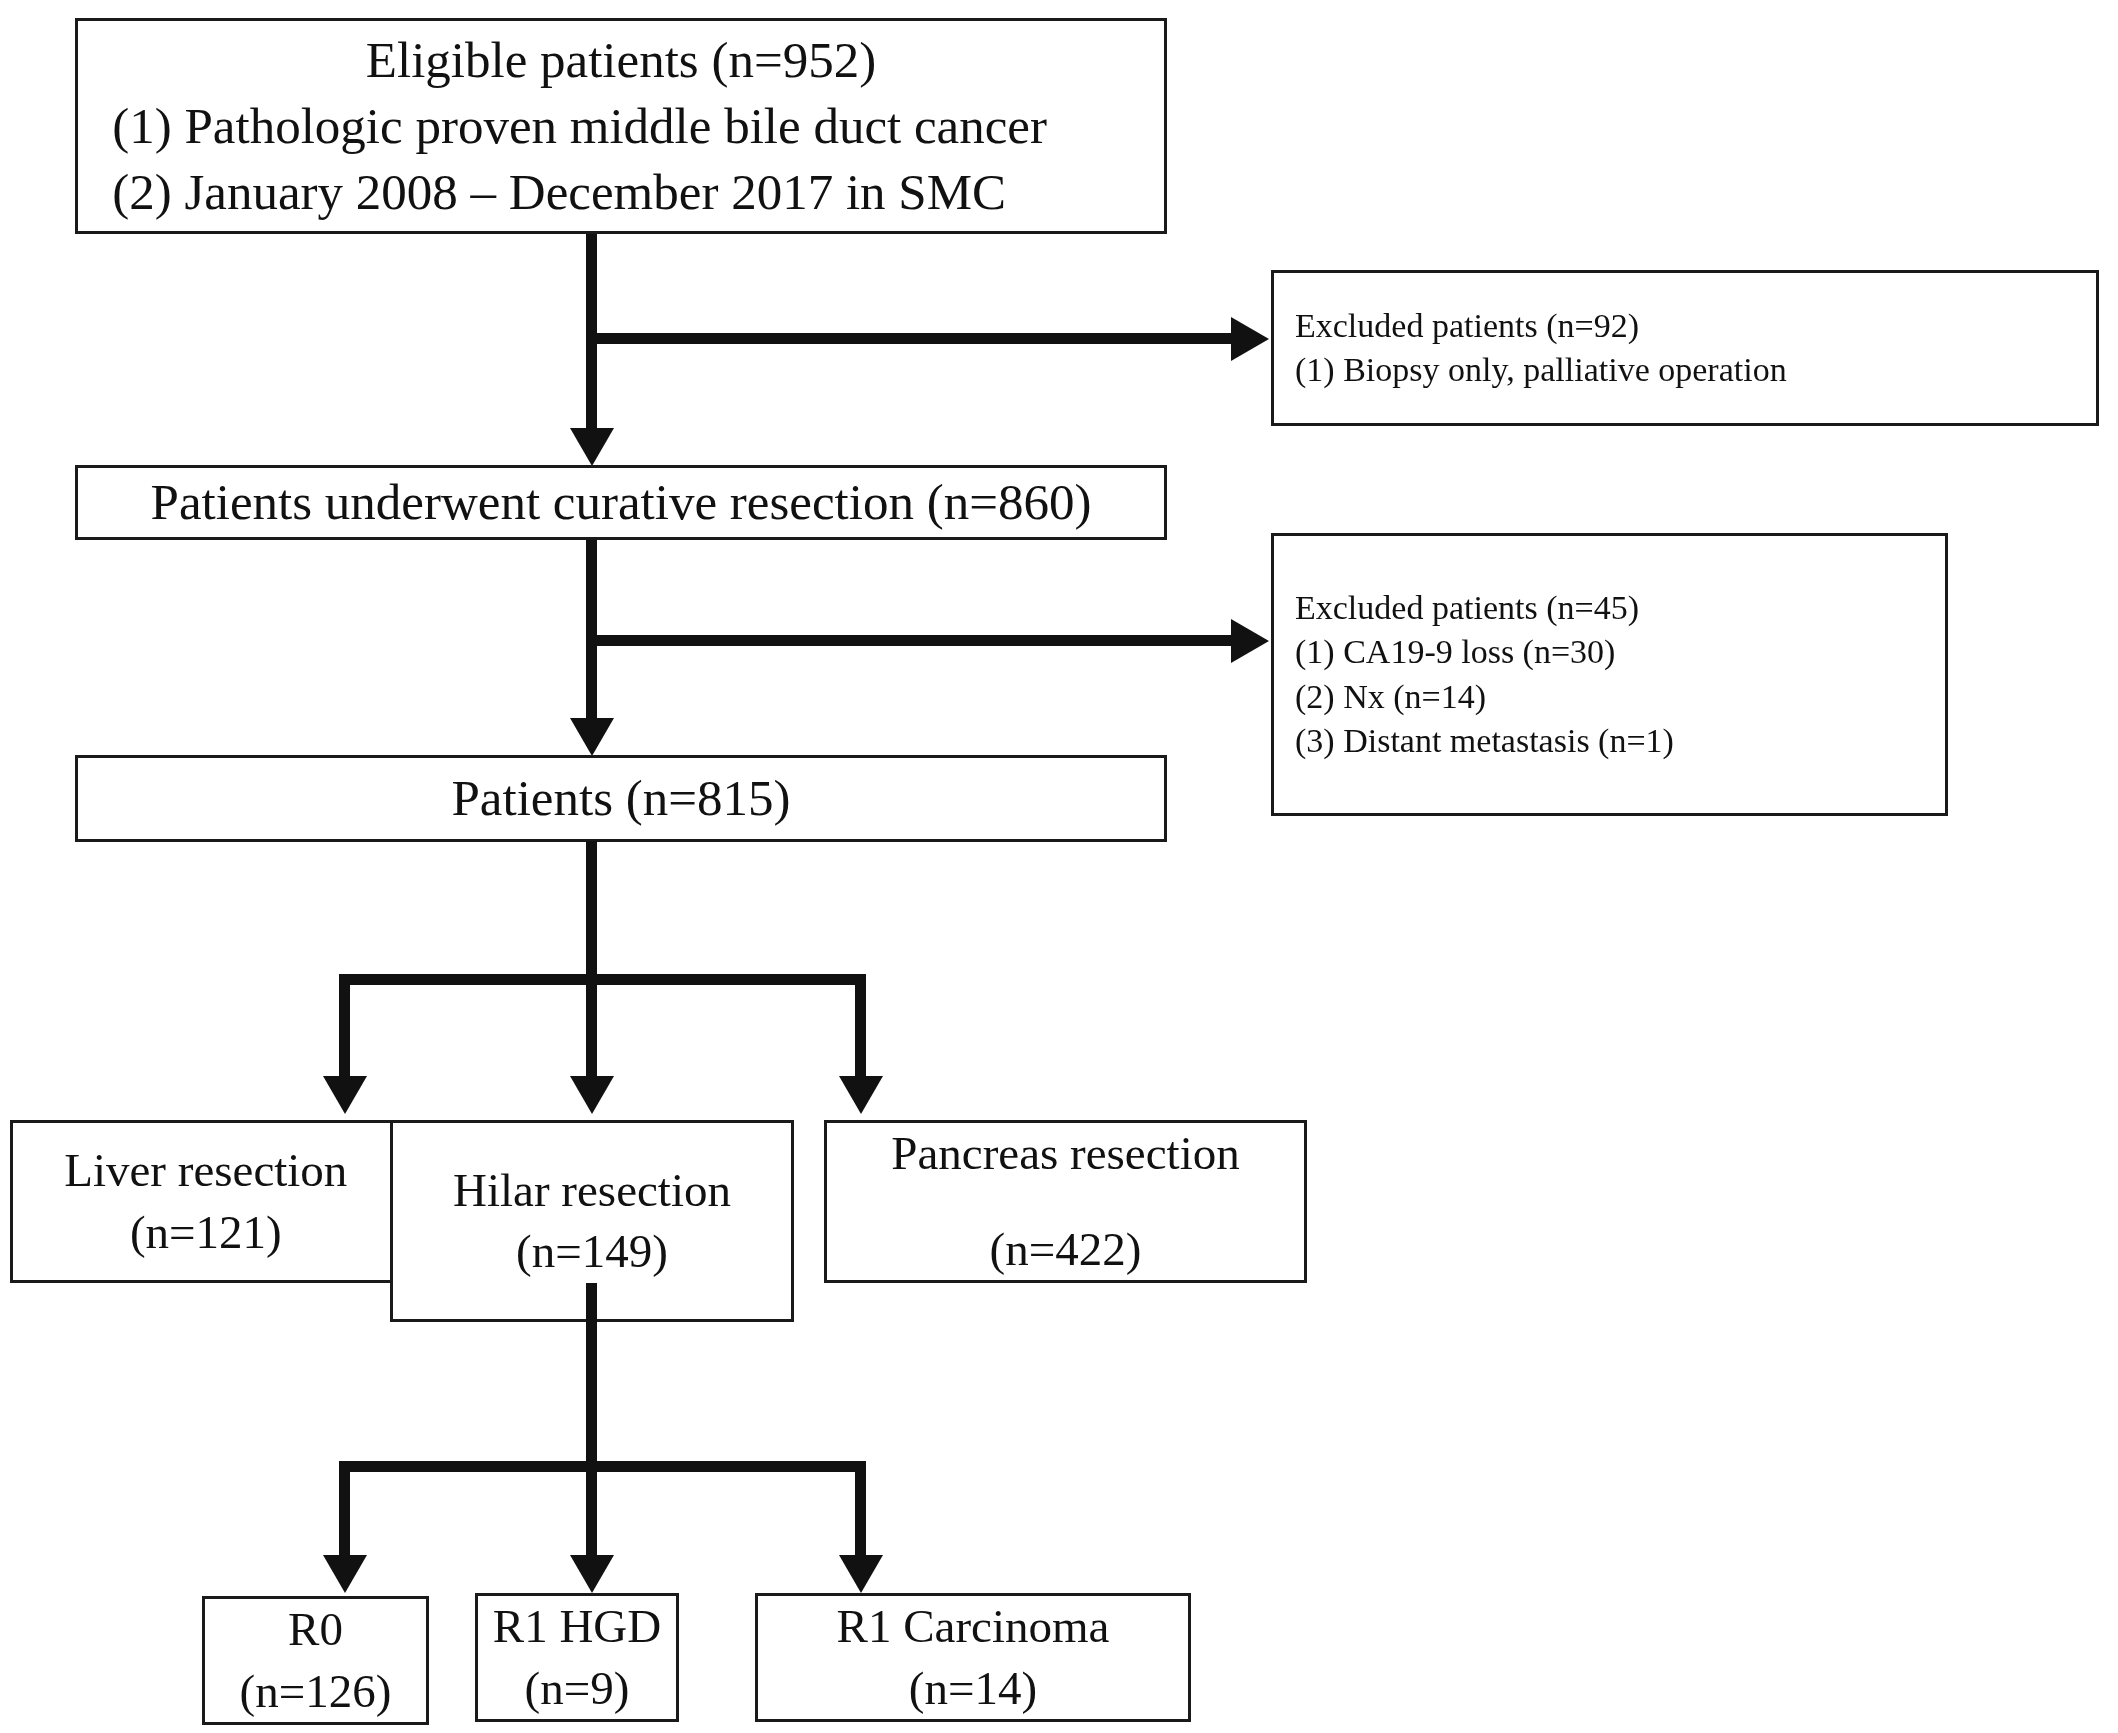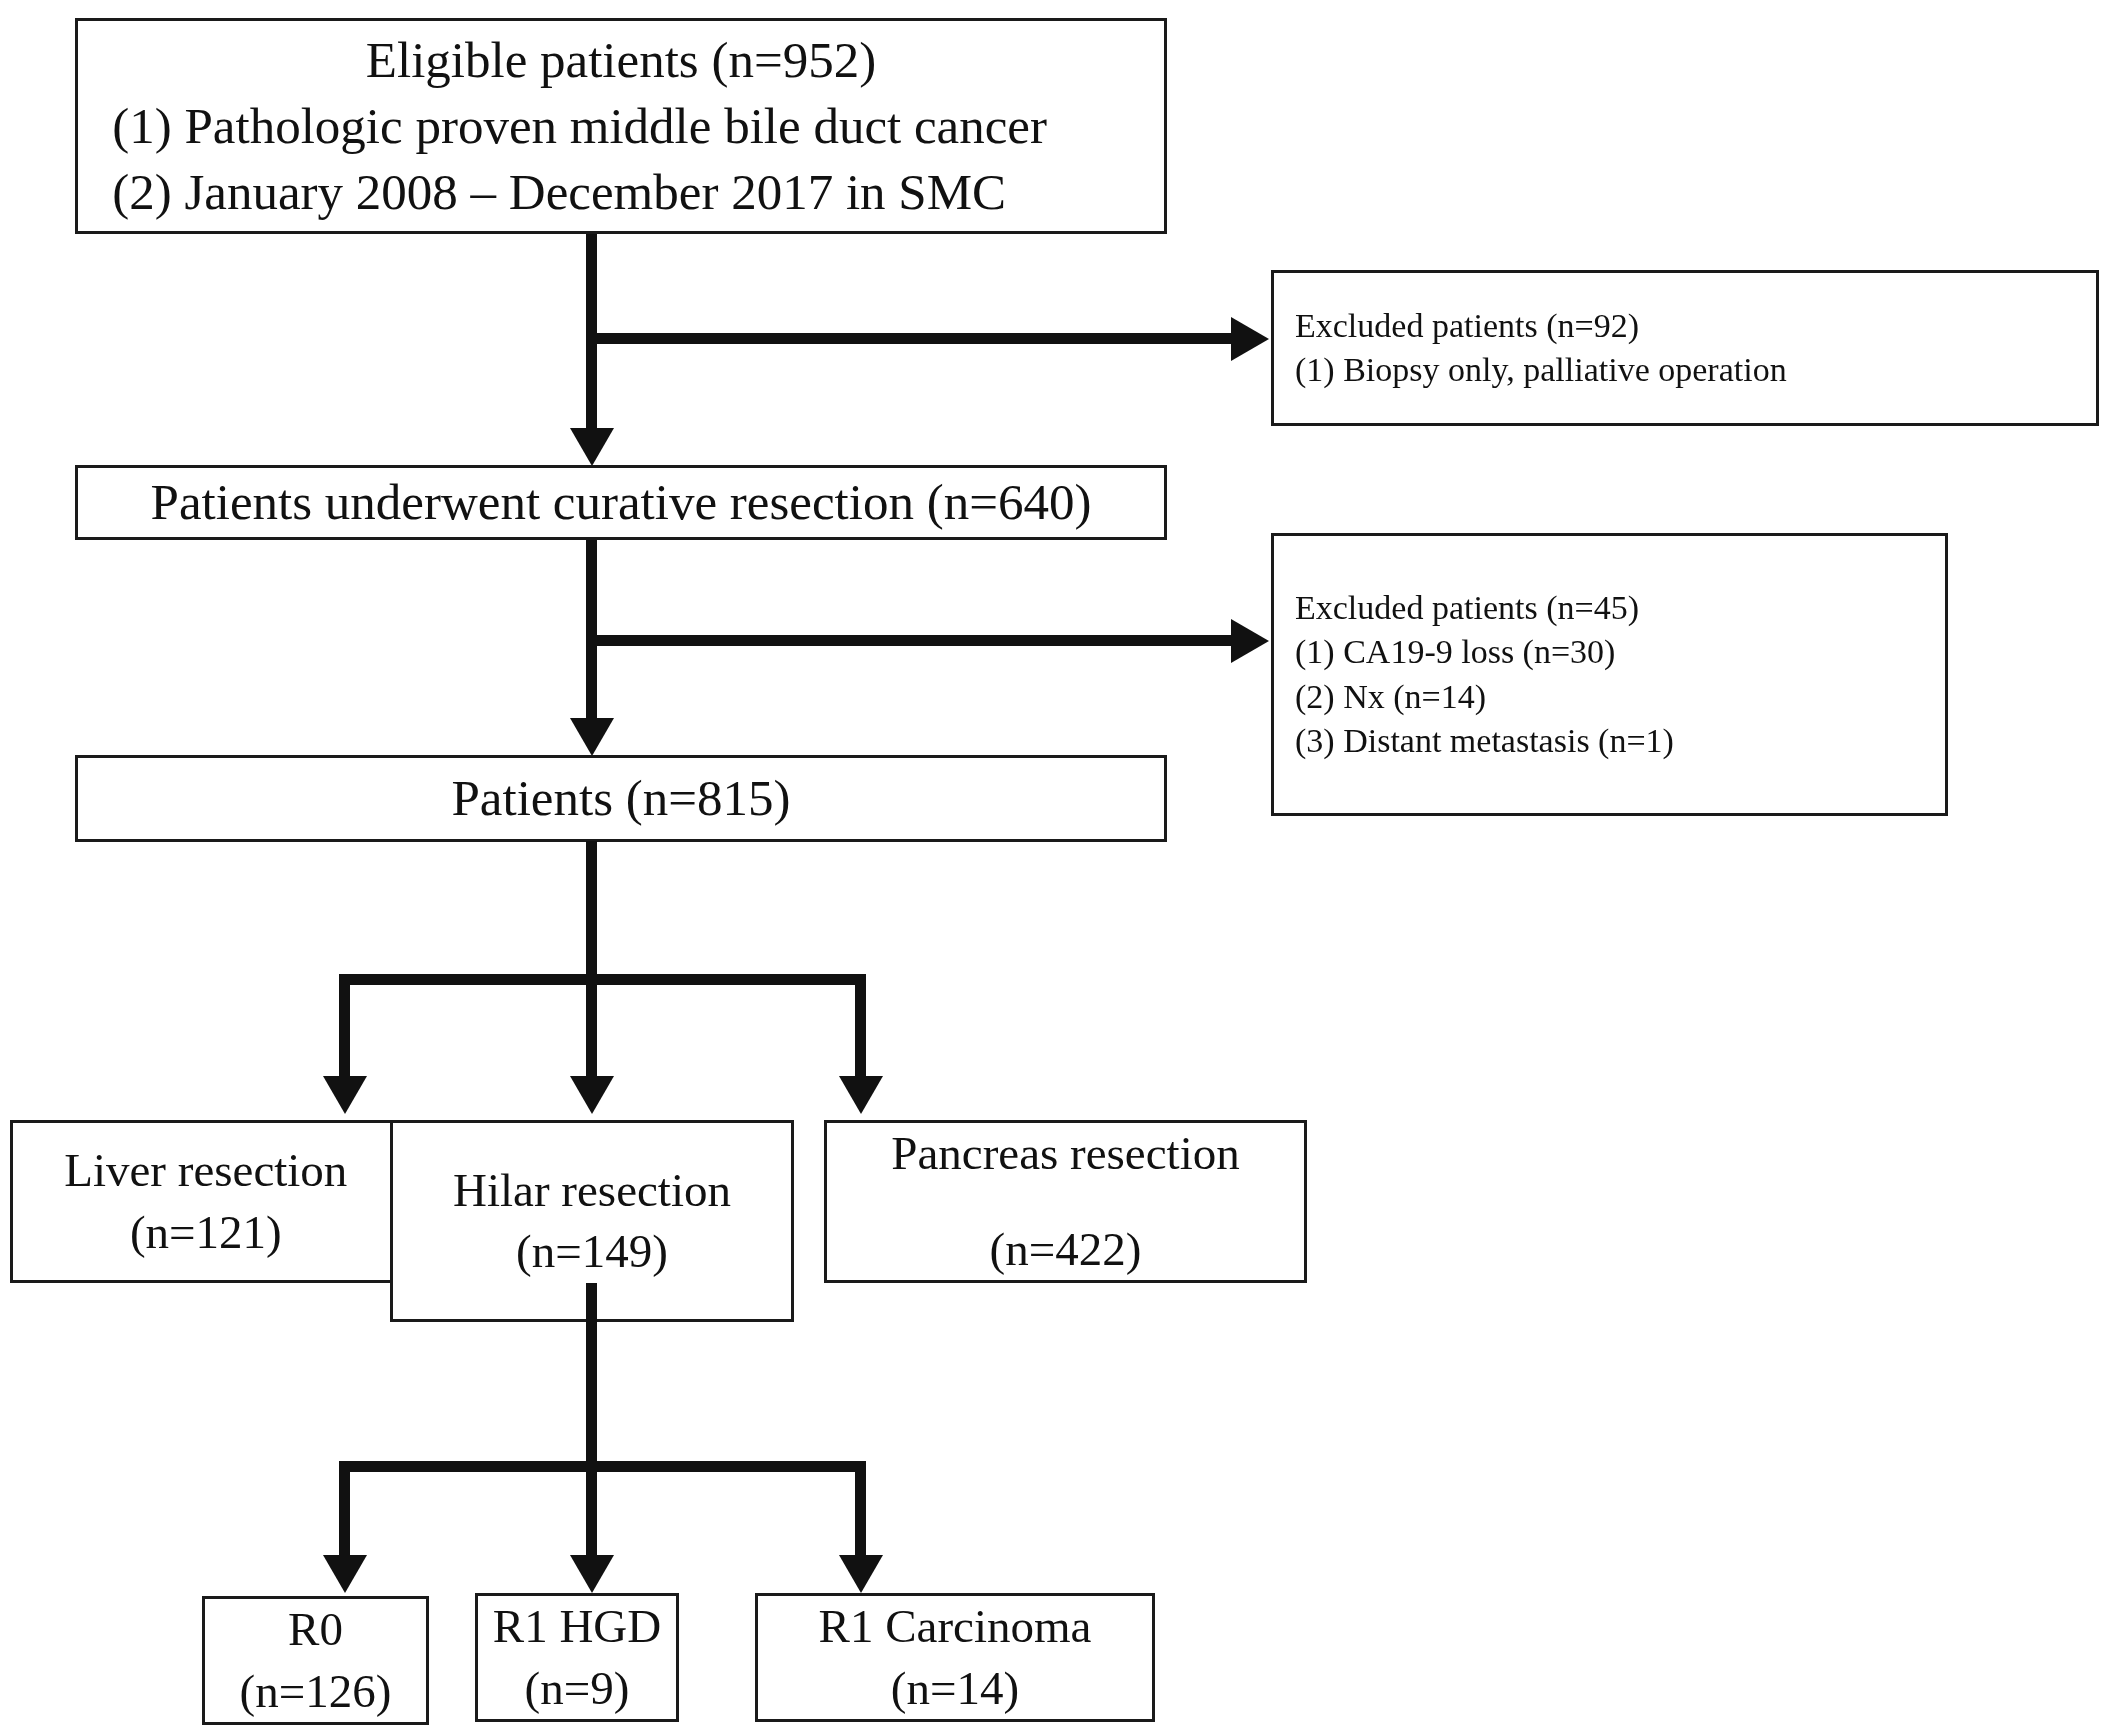--- a/index.html
+++ b/index.html
@@ -85,21 +85,21 @@
 
   <div class="hline" style="left:586px;top:333px;width:645px;"></div>
   <div class="arrow-right" style="left:1231px;top:317px;"></div>
 
   <div class="box lft fs-md pad-l" style="left:1271px;top:270px;width:828px;height:156px;">
     <span class="ln">Excluded patients (n=92)</span>
     <span class="ln">(1) Biopsy only, palliative operation</span>
   </div>
 
   <div class="box ctr fs-lg pad-c" style="left:75px;top:465px;width:1092px;height:75px;">
-    <span class="ln">Patients underwent curative resection (n=640)</span>
+    <span class="ln">Patients underwent curative resection (n=860)</span>
   </div>
 
   <div class="vline" style="left:586px;top:540px;height:181px;"></div>
   <div class="arrow-down" style="left:570px;top:718px;"></div>
 
   <div class="hline" style="left:586px;top:635px;width:645px;"></div>
   <div class="arrow-right" style="left:1231px;top:619px;"></div>
 
   <div class="box lft fs-md pad-l" style="left:1271px;top:533px;width:677px;height:283px;">
     <span class="ln">Excluded patients (n=45)</span>
@@ -154,19 +154,19 @@
   <div class="box ctr fs-sm pad-c" style="left:202px;top:1596px;width:227px;height:129px;">
     <span class="ln">R0</span>
     <span class="ln">(n=126)</span>
   </div>
 
   <div class="box ctr fs-sm pad-c" style="left:475px;top:1593px;width:204px;height:129px;">
     <span class="ln">R1 HGD</span>
     <span class="ln">(n=9)</span>
   </div>
 
-  <div class="box ctr fs-sm pad-c" style="left:755px;top:1593px;width:400px;height:129px;">
+  <div class="box ctr fs-sm pad-c" style="left:755px;top:1593px;width:436px;height:129px;">
     <span class="ln">R1 Carcinoma</span>
     <span class="ln">(n=14)</span>
   </div>
 
 </div>
 
 
 </body></html>

